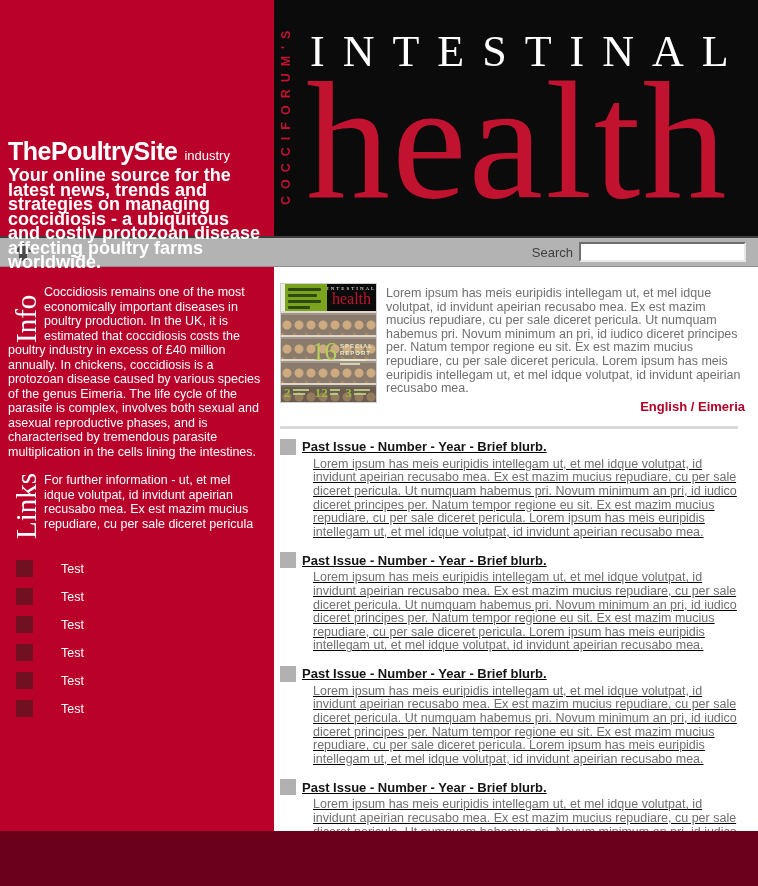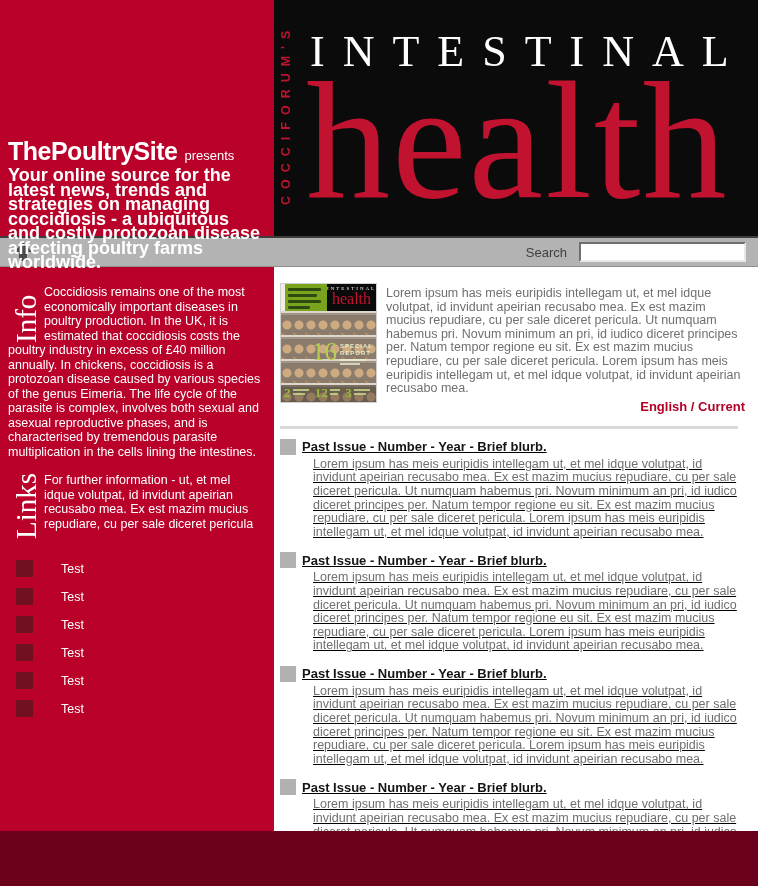--- a/index.html
+++ b/index.html
@@ -24,21 +24,21 @@
     font-family:"Liberation Serif", serif; font-size:168px; line-height:1; letter-spacing:2px; white-space:nowrap; }
 
   
   .toolbar { height:31px; flex:none; background:var(--toolbar-gray,#b3b3b3); border-top:2px solid #3d3d3d;
     border-bottom:1px solid #8f8f8f; display:flex; align-items:center; padding:0 12px; }
   .home-btn { width:22px; height:20px; cursor:pointer; }
   .arrow-head { width:0; height:0; border-left:9px solid transparent; border-right:9px solid transparent;
     border-bottom:10px solid #4a4a4a; margin:0 auto; }
   .arrow-stem { width:8px; height:9px; background:#4a4a4a; margin:0 auto; }
   .search-area { margin-left:auto; display:flex; align-items:center; }
-  .search-label { font-size:13px; color:#3f3f3f; margin-right:12px; }
+  .search-label { font-size:13px; color:#3f3f3f; margin-right:6px; }
   .search-input { width:167px; height:20px; background:#fff; border:2px solid; border-color:#6e6e6e #e8e8e8 #e8e8e8 #6e6e6e;
     font-size:12px; padding:0 3px; outline:none; }
 
   
   .content-row { height:564px; flex:none; display:flex; overflow:hidden; }
 
   
   .sidebar { width:270px; flex:none; background:var(--block-red,#b90129); color:#fff; padding:18px 6px 0 8px; overflow:hidden; }
   .rot-box { float:left; position:relative; width:34px; margin-right:2px; }
   .rot-box span { position:absolute; left:2px; transform:rotate(-90deg); transform-origin:0 0; white-space:nowrap;
@@ -102,21 +102,21 @@
   .footer { height:55px; flex:none; background:var(--footer-maroon,#6a0019); }
 </style>
 </head>
 <body>
 
 <div class="page">
 
   <div class="masthead">
     <div class="masthead-left">
       <div class="brand-row">
-        <span class="brand">ThePoultrySite</span><span class="presents">presents</span>
+        <span class="brand">ThePoultrySite</span><span class="presents">industry</span>
       </div>
       <div class="tagline">Your online source for the latest news, trends and strategies on managing coccidiosis - a ubiquitous and costly protozoan disease affecting poultry farms worldwide.</div>
     </div>
     <div class="masthead-right">
       <div class="vertical-brand">COCCIFORUM'S</div>
       <div class="mast-title">INTESTINAL</div>
       <div class="mast-sub">health</div>
     </div>
   </div>
 
@@ -223,21 +223,21 @@
                   </span>
               </div>
             </div>
           </div>
         </div>
         <div class="cur-text">
           <div class="sec-body">Lorem ipsum has meis euripidis intellegam ut, et mel idque volutpat, id invidunt apeirian recusabo mea. Ex est mazim mucius repudiare, cu per sale diceret pericula. Ut numquam habemus pri. Novum minimum an pri, id iudico diceret principes per. Natum tempor regione eu sit. Ex est mazim mucius repudiare, cu per sale diceret pericula. Lorem ipsum has meis euripidis intellegam ut, et mel idque volutpat, id invidunt apeirian recusabo mea.</div>
           <div class="lang-row">
             <a>English</a>
             <span>/</span>
-            <a>Current</a>
+            <a>Eimeria</a>
           </div>
         </div>
       </div>
 
       <div class="divider"></div>
 
       <div class="past">
         <div class="past-head">
           <span class="past-bullet"></span>
           <span class="sec-heading">Past Issue - Number - Year - Brief blurb.</span>

